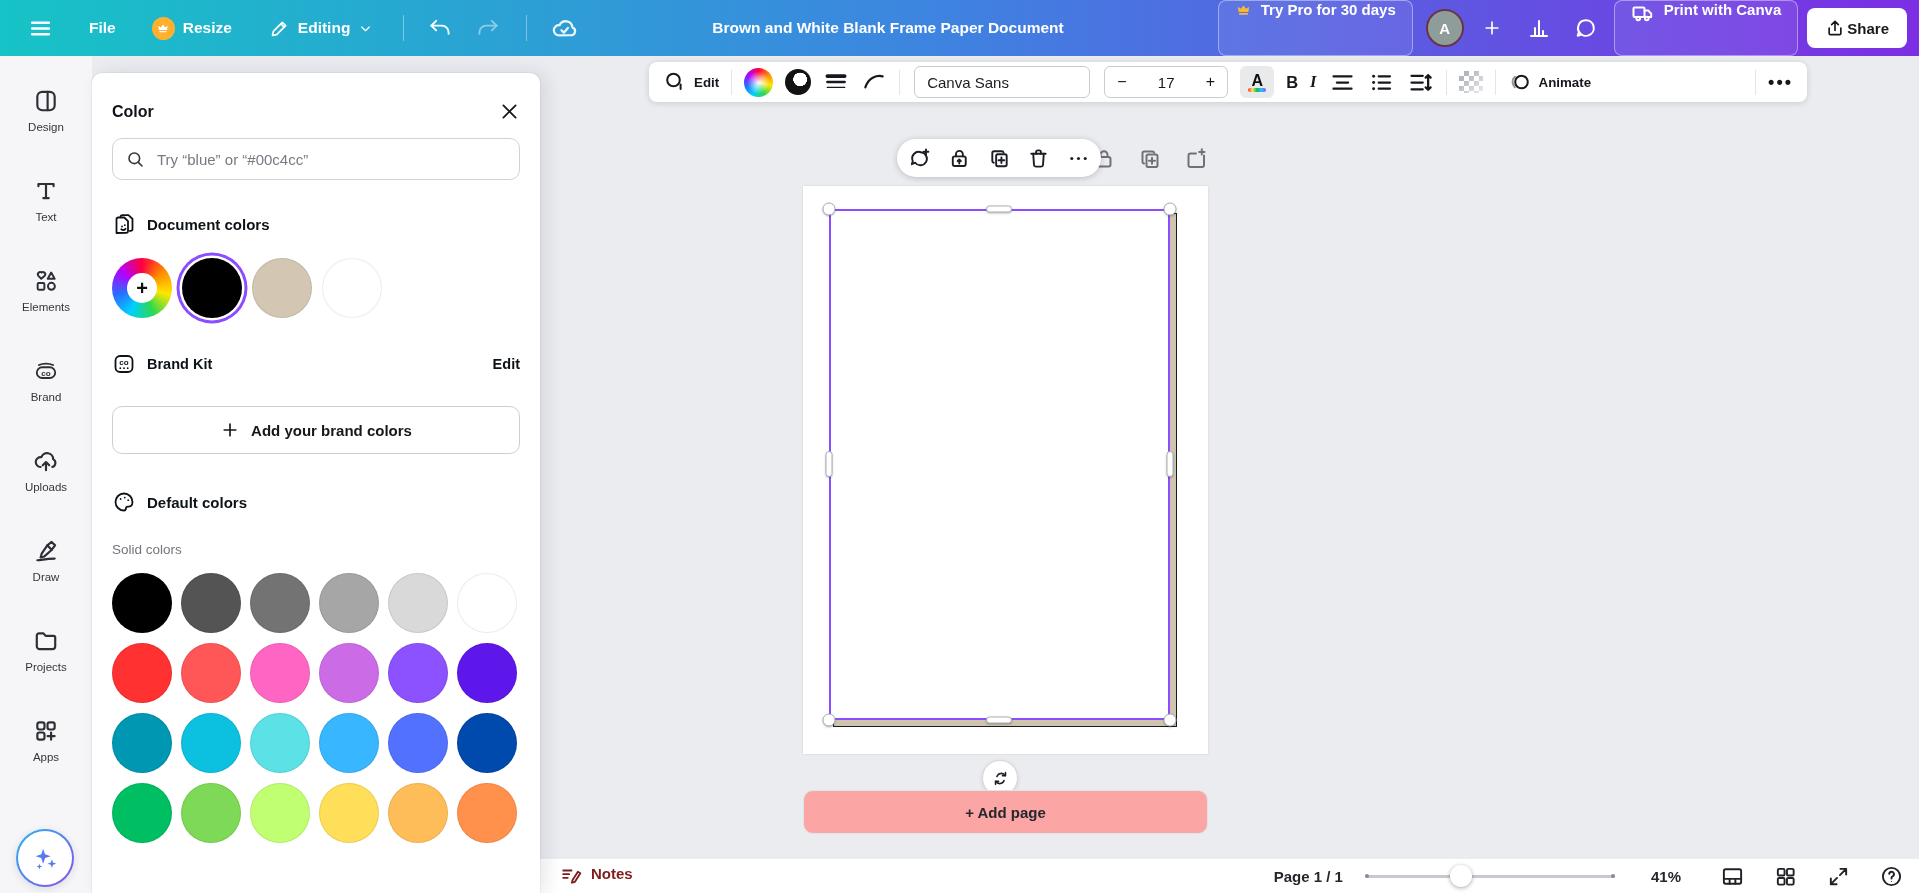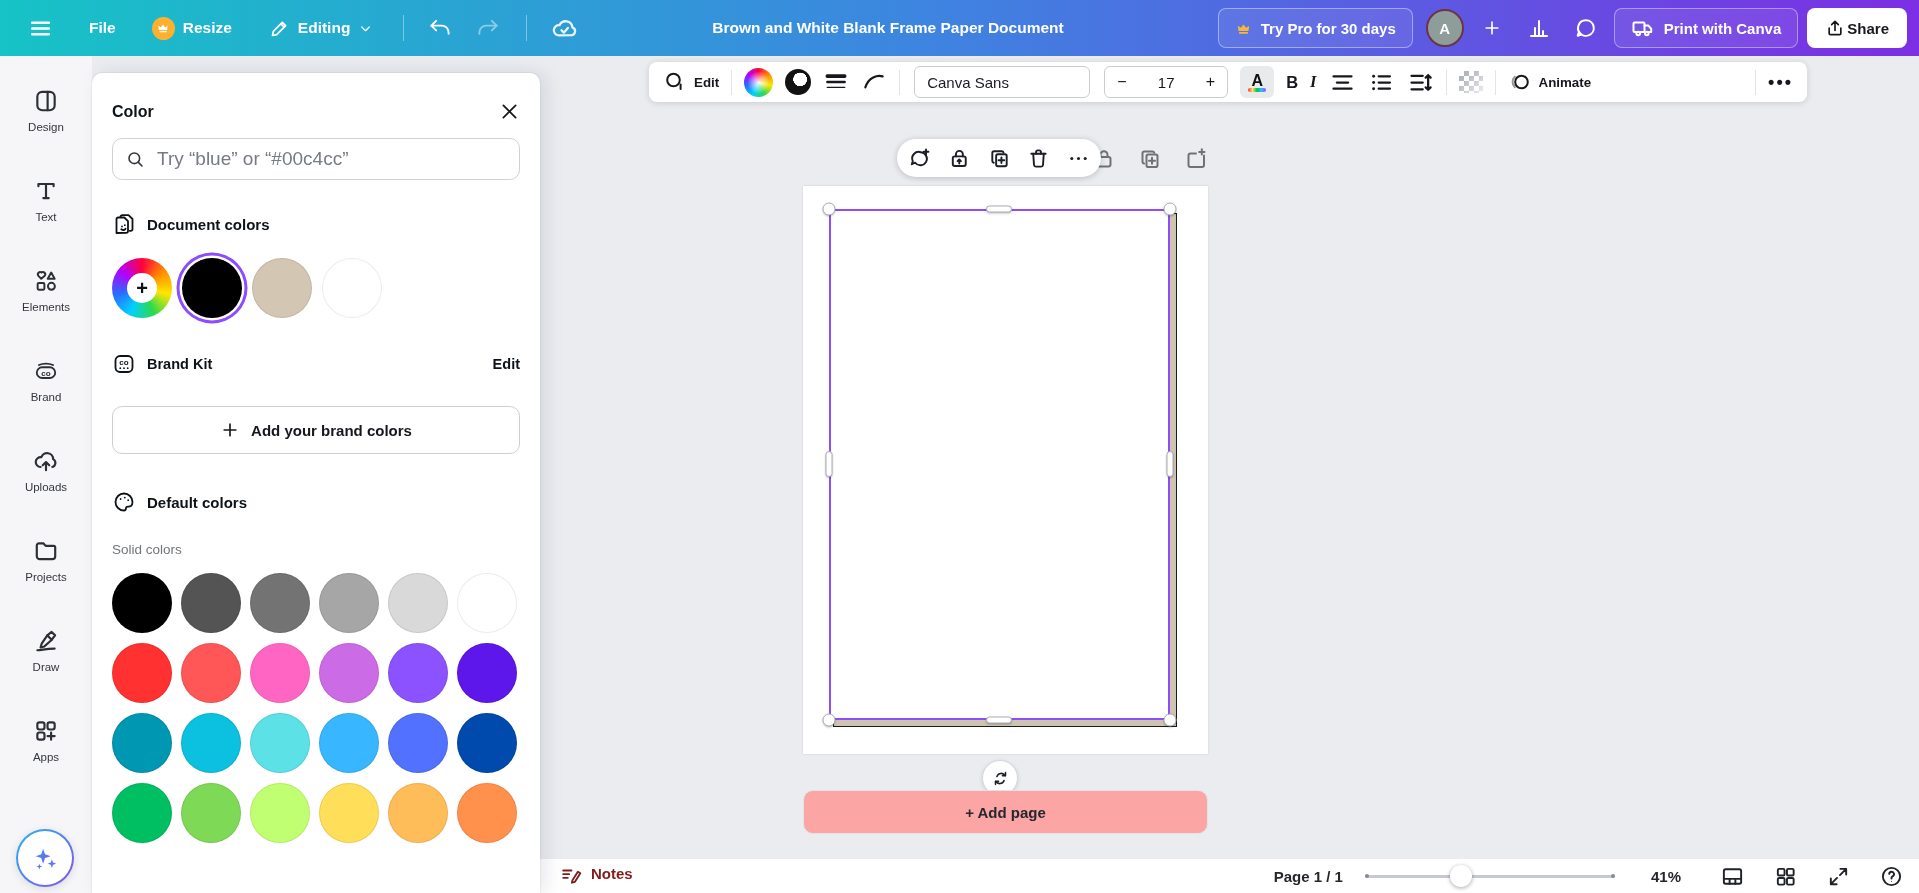--- a/index.html
+++ b/index.html
@@ -15,22 +15,22 @@
           display:flex;align-items:center;z-index:30}
   .tb-left{display:flex;align-items:center;height:100%}
   .tb-ic{display:flex;align-items:center;justify-content:center;color:#fff}
   .tb-text{display:flex;align-items:center;gap:8px;color:#fff;font-size:15.5px;font-weight:700}
   .tb-div{width:1px;height:26px;background:rgba(255,255,255,.38)}
   .crown-badge{width:23px;height:23px;border-radius:50%;background:#ffb02e;display:flex;align-items:center;justify-content:center}
   .dim{opacity:.45}
   .tb-title{position:absolute;left:888px;top:0;height:56px;transform:translateX(-50%);
             display:flex;align-items:center;font-size:15.5px;font-weight:600;white-space:nowrap}
   .tb-right{position:absolute;right:12px;top:8px;height:40px;display:flex;align-items:center;gap:9px}
-  .ghost-btn{height:40px;padding:0 16px;border-radius:8px;border:1px solid rgba(255,255,255,.4);
-             background:rgba(255,255,255,.08);display:flex;align-items:center;gap:9px;
+  .ghost-btn{height:56px;padding:0 16px;border-radius:8px;border:1px solid rgba(255,255,255,.4);
+             background:rgba(255,255,255,.08);display:flex;align-items:flex-start;gap:9px;
              color:#fff;font-size:15px;font-weight:700;white-space:nowrap}
   .avatar{width:34px;height:34px;border-radius:50%;background:#8e9d99;border:2px solid #6b3446;
           display:flex;align-items:center;justify-content:center;font-size:15px;font-weight:700;color:#fff;margin-left:4px}
   .round-ic{width:38px;height:38px;display:flex;align-items:center;justify-content:center;color:#fff}
   .share-btn{height:40px;padding:0 18px;border-radius:8px;background:#fff;color:#17191c;
              display:flex;align-items:center;gap:2px;font-size:15px;font-weight:700}
 
   
   .fmt{position:absolute;left:649px;top:62px;width:1158px;height:40px;background:#fff;border-radius:8px;
        box-shadow:0 1px 6px rgba(14,19,24,.15);display:flex;align-items:center;gap:12px;padding:0 14px;
@@ -72,21 +72,21 @@
           box-shadow:0 2px 8px rgba(20,30,60,.12)}
 
   
   .panel{position:absolute;left:92px;top:73px;bottom:0;width:448px;background:#fff;z-index:15;
          border-radius:10px 10px 0 0;box-shadow:0 0 0 1px rgba(56,66,86,.05),6px 0 18px rgba(20,30,60,.10);
          padding:0 20px;box-sizing:border-box}
   .panel-head{margin-top:28px;display:flex;align-items:center;justify-content:space-between}
   .panel-title{font-size:16px;font-weight:700;color:#0e1318}
   .searchbox{margin-top:16px;height:42px;border:1px solid #cfd3d8;border-radius:10px;display:flex;
              align-items:center;gap:10px;padding:0 13px;box-sizing:border-box;color:#33373c}
-  .searchbox input{border:0;outline:0;flex:1;font-size:19px;font-family:inherit;color:#c2410c;background:transparent}
+  .searchbox input{border:0;outline:0;flex:1;font-size:15px;font-family:inherit;color:#c2410c;background:transparent}
   .searchbox input::placeholder{color:#767b83}
   .sec-head{display:flex;align-items:center;gap:11px;font-size:15px;font-weight:700;color:#0e1318}
   .doc-head{margin-top:32px}
   .swatch-row{margin-top:22px;display:flex;gap:10px}
   .swatch{width:60px;height:60px;border-radius:50%;box-shadow:inset 0 0 0 1px rgba(0,0,0,.08);flex:0 0 auto}
   .add-color{background:conic-gradient(#ff0040,#ff8a00,#ffe600,#2bd94f,#00d0ff,#2b6bff,#b400ff,#ff0040);
              display:flex;align-items:center;justify-content:center;box-shadow:none}
   .add-center{width:30px;height:30px;border-radius:50%;background:#fff;display:flex;align-items:center;
               justify-content:center;font-size:20px;font-weight:600;color:#111;line-height:1}
   .selected-swatch{box-shadow:inset 0 0 0 1px rgba(0,0,0,.08),0 0 0 2.5px #fff,0 0 0 5.5px var(--accent,#8b4dff)}
@@ -338,31 +338,31 @@
   </div>
   <div class="rail-item" data-interactable="true">
     <svg class="i" width="26" height="26" viewBox="0 0 24 24" data-interactable="false">
         <path d="M7 17.5a4.5 4.5 0 1 1 .7-8.95A5.6 5.6 0 0 1 18.6 10.3 3.9 3.9 0 0 1 17.8 17.5"></path>
         <path d="M12 20.5v-7M9 16l3-3 3 3"></path>
       </svg>
     <span data-interactable="false">Uploads</span>
   </div>
   <div class="rail-item" data-interactable="true">
     <svg class="i" width="26" height="26" viewBox="0 0 24 24" data-interactable="false">
-        <path d="M3.5 7a2 2 0 0 1 2-2h4.2l2 2.3h7.3a1.5 1.5 0 0 1 1.5 1.5v8A2.7 2.7 0 0 1 17.8 19.5H6.2A2.7 2.7 0 0 1 3.5 16.8z"></path>
-      </svg>
-    <span data-interactable="false">Projects</span>
-  </div>
-  <div class="rail-item" data-interactable="true">
-    <svg class="i" width="26" height="26" viewBox="0 0 24 24" data-interactable="false">
         <path d="M13.2 6.8l4-3.2 3.2 3.2-3.2 4z"></path>
         <path d="M13.2 6.8 8 14.5l-1 3.5 3.5-1 6.9-6.2"></path>
         <path d="M4 20.5c4.5 0 7-1.5 16-1.5"></path>
       </svg>
     <span data-interactable="false">Draw</span>
+  </div>
+  <div class="rail-item" data-interactable="true">
+    <svg class="i" width="26" height="26" viewBox="0 0 24 24" data-interactable="false">
+        <path d="M3.5 7a2 2 0 0 1 2-2h4.2l2 2.3h7.3a1.5 1.5 0 0 1 1.5 1.5v8A2.7 2.7 0 0 1 17.8 19.5H6.2A2.7 2.7 0 0 1 3.5 16.8z"></path>
+      </svg>
+    <span data-interactable="false">Projects</span>
   </div>
   <div class="rail-item" data-interactable="true">
     <svg class="i" width="26" height="26" viewBox="0 0 24 24" data-interactable="false">
         <rect x="4" y="4" width="6.6" height="6.6" rx="2"></rect>
         <rect x="13.4" y="4" width="6.6" height="6.6" rx="2"></rect>
         <rect x="4" y="13.4" width="6.6" height="6.6" rx="2"></rect>
         <path d="M16.7 13.4v6.6M13.4 16.7H20"></path>
       </svg>
     <span data-interactable="false">Apps</span>
   </div>

